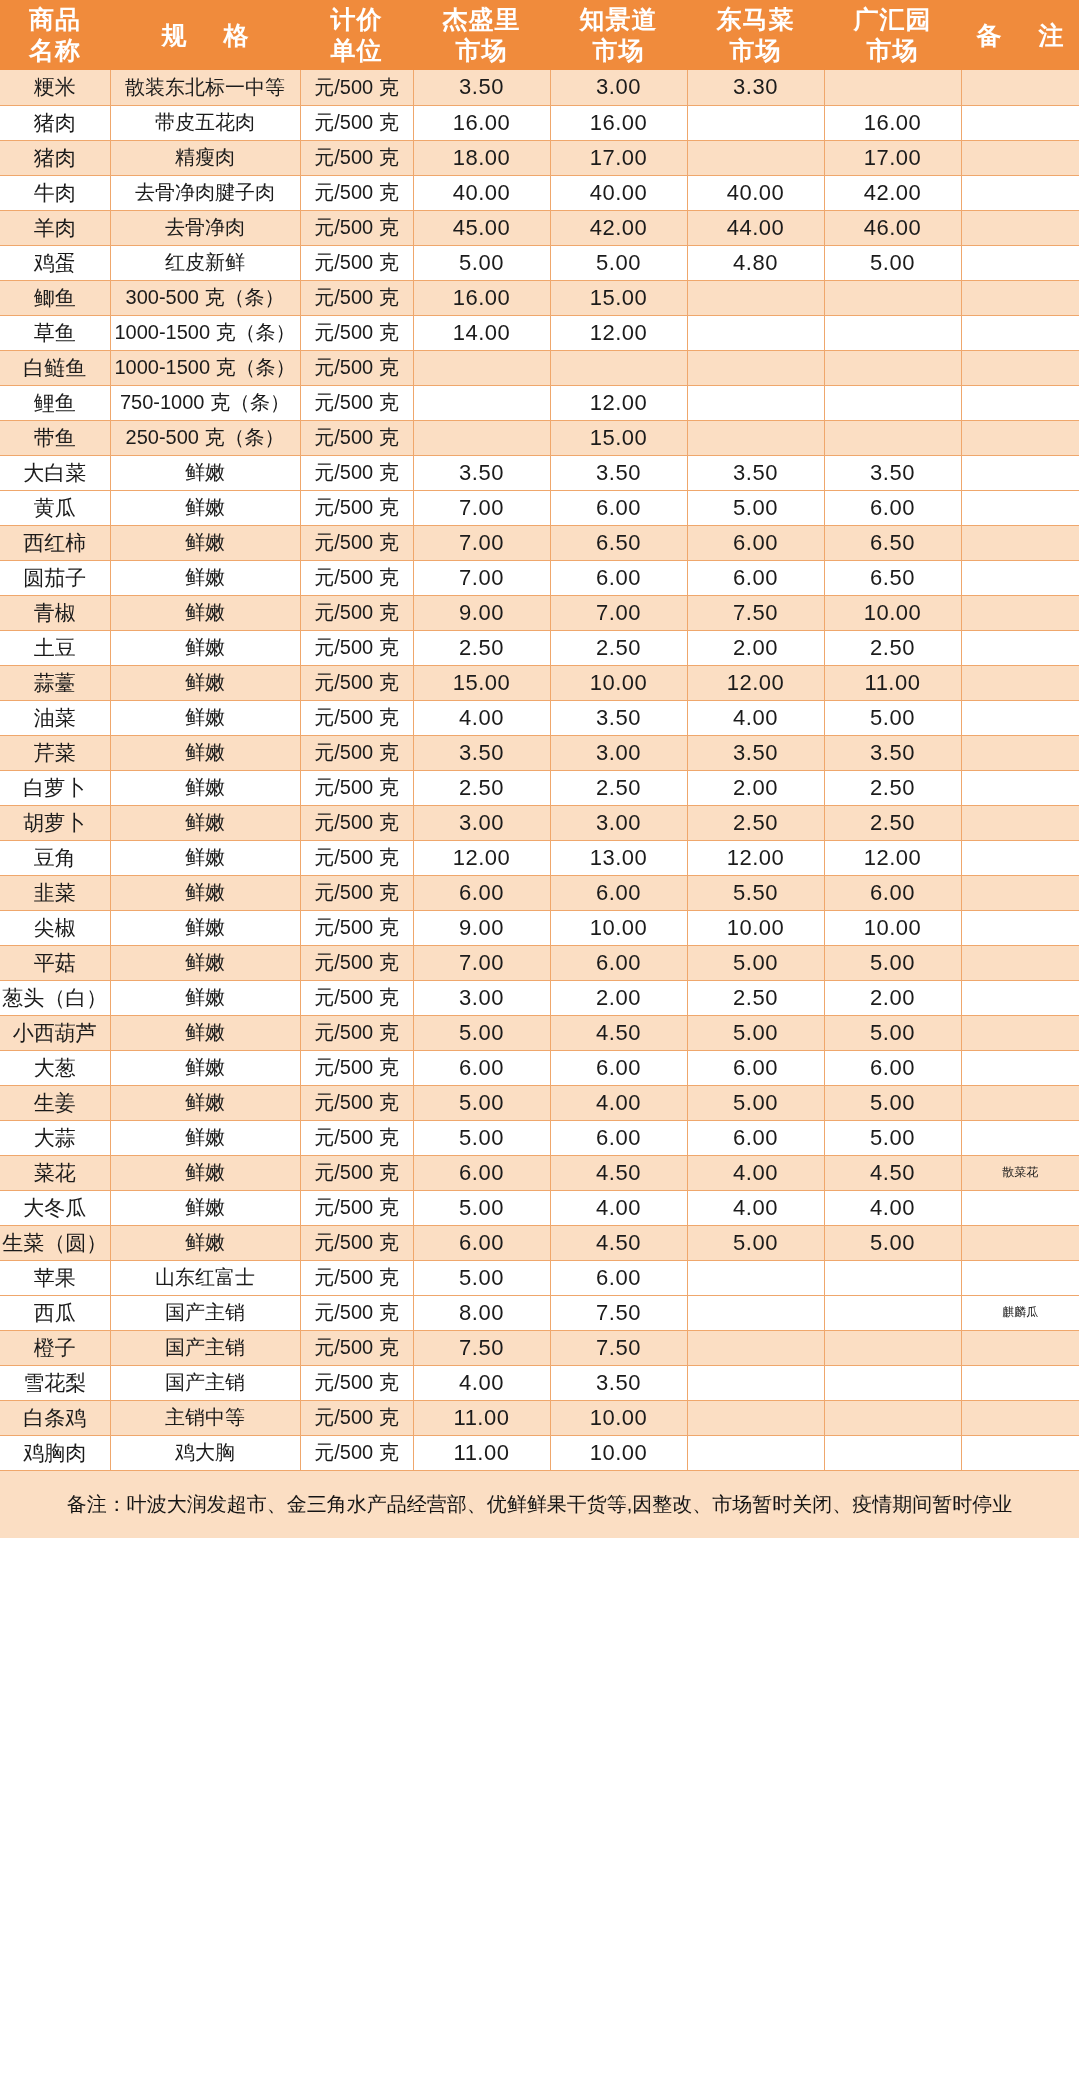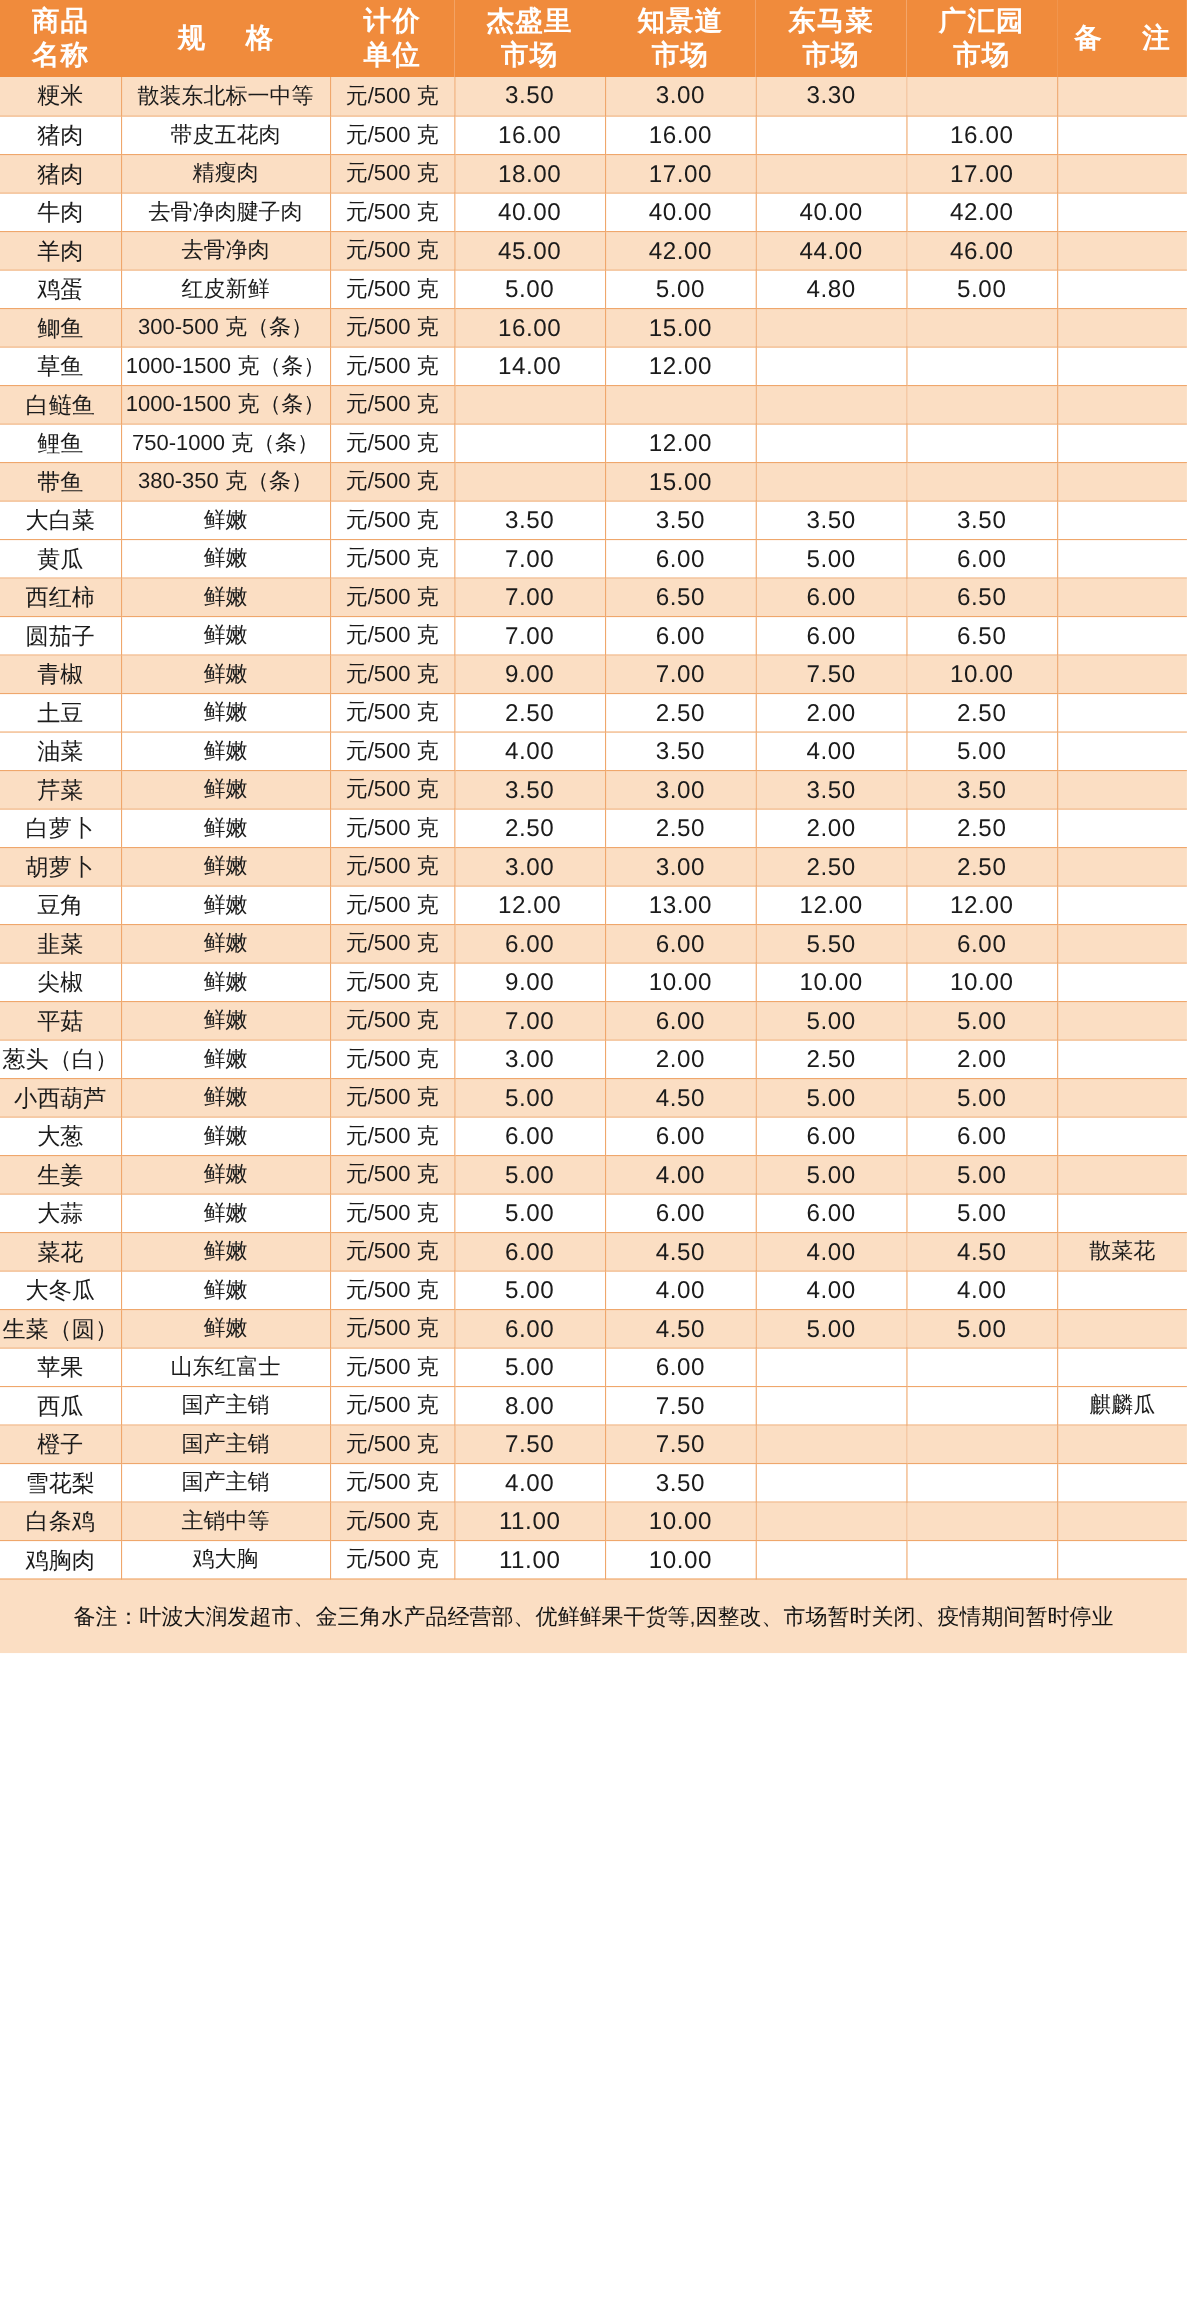--- a/index.html
+++ b/index.html
@@ -51,21 +51,21 @@
     overflow: hidden;
     padding: 0 2px;
   }
   tbody td:last-child { border-right: none; }
   tbody tr.odd  td { background: #FBDEC3; }
   tbody tr.even td { background: #FFFFFF; }
   tbody td.num { font-size: 22px; letter-spacing: 0.5px; }
   tbody td.name { font-size: 21px; }
   tbody td.spec { font-size: 20px; }
   tbody td.unit { font-size: 20px; }
-  tbody td.remark { font-size: 20px; font-family: Liberation Serif, serif; }
+  tbody td.remark { font-size: 12px; font-family: Liberation Serif, serif; }
 
   
   tfoot td.note {
     background: #FBDEC3;
     height: 48px;
     font-size: 20px;
     color: #141414;
     text-align: center;
     vertical-align: middle;
     border: none;
@@ -218,21 +218,21 @@
         <td class="spec">750-1000 克（条）</td>
         <td class="unit">元/500 克</td>
         <td class="num"></td>
         <td class="num">12.00</td>
         <td class="num"></td>
         <td class="num"></td>
         <td class="remark"></td>
       </tr>
       <tr class="odd">
         <td class="name">带鱼</td>
-        <td class="spec">380-350 克（条）</td>
+        <td class="spec">250-500 克（条）</td>
         <td class="unit">元/500 克</td>
         <td class="num"></td>
         <td class="num">15.00</td>
         <td class="num"></td>
         <td class="num"></td>
         <td class="remark"></td>
       </tr>
       <tr class="even">
         <td class="name">大白菜</td>
         <td class="spec">鲜嫩</td>
@@ -284,20 +284,30 @@
         <td class="remark"></td>
       </tr>
       <tr class="even">
         <td class="name">土豆</td>
         <td class="spec">鲜嫩</td>
         <td class="unit">元/500 克</td>
         <td class="num">2.50</td>
         <td class="num">2.50</td>
         <td class="num">2.00</td>
         <td class="num">2.50</td>
+        <td class="remark"></td>
+      </tr>
+      <tr class="odd">
+        <td class="name">蒜薹</td>
+        <td class="spec">鲜嫩</td>
+        <td class="unit">元/500 克</td>
+        <td class="num">15.00</td>
+        <td class="num">10.00</td>
+        <td class="num">12.00</td>
+        <td class="num">11.00</td>
         <td class="remark"></td>
       </tr>
       <tr class="even">
         <td class="name">油菜</td>
         <td class="spec">鲜嫩</td>
         <td class="unit">元/500 克</td>
         <td class="num">4.00</td>
         <td class="num">3.50</td>
         <td class="num">4.00</td>
         <td class="num">5.00</td>

